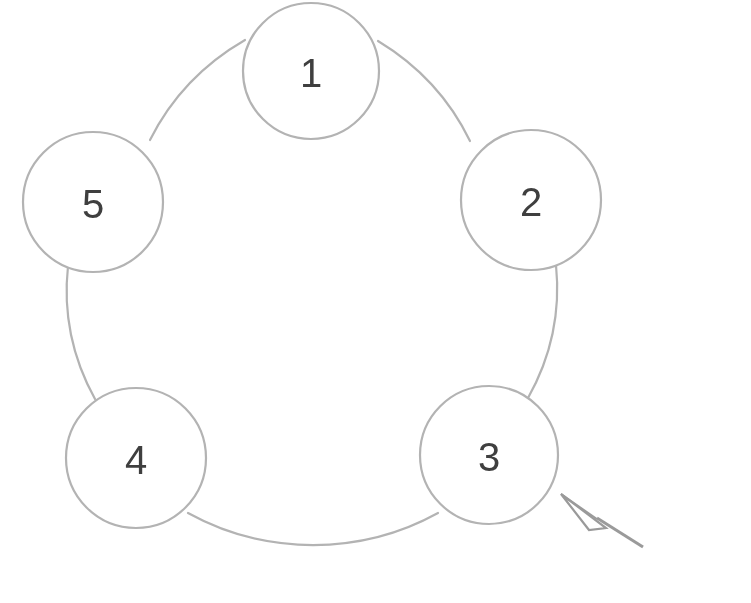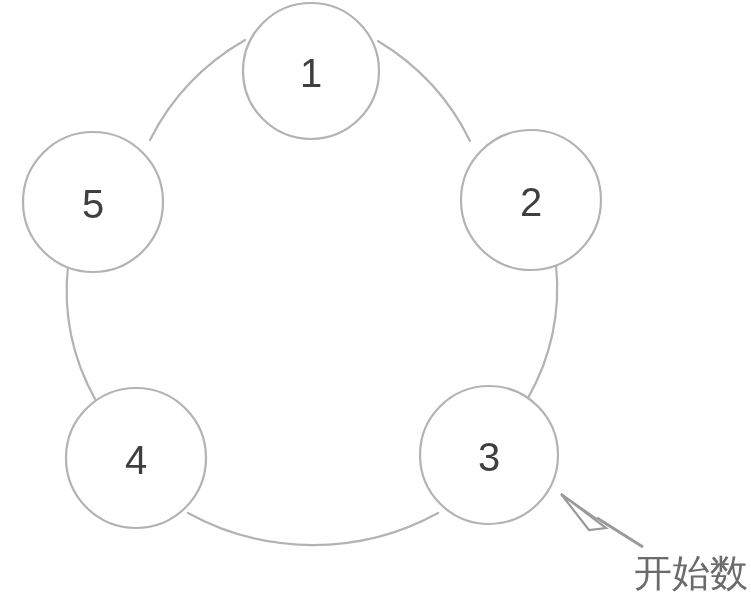--- a/index.html
+++ b/index.html
@@ -116,15 +116,14 @@
       <text class="node-label" x="93" y="204">5</text>
     </g>
 
     <g>
       <line class="annot-line" x1="643" y1="547" x2="597" y2="518"></line>
       <path class="annot-head" d="M 561 494 L 606 528 L 589 530 Z"></path>
       <path class="annot-head-inner" d="M 561 494 L 597 519"></path>
     </g>
   </svg>
 
-  <div class="annot-text">开始数</div>
 
 </div>
 
 </body></html>

